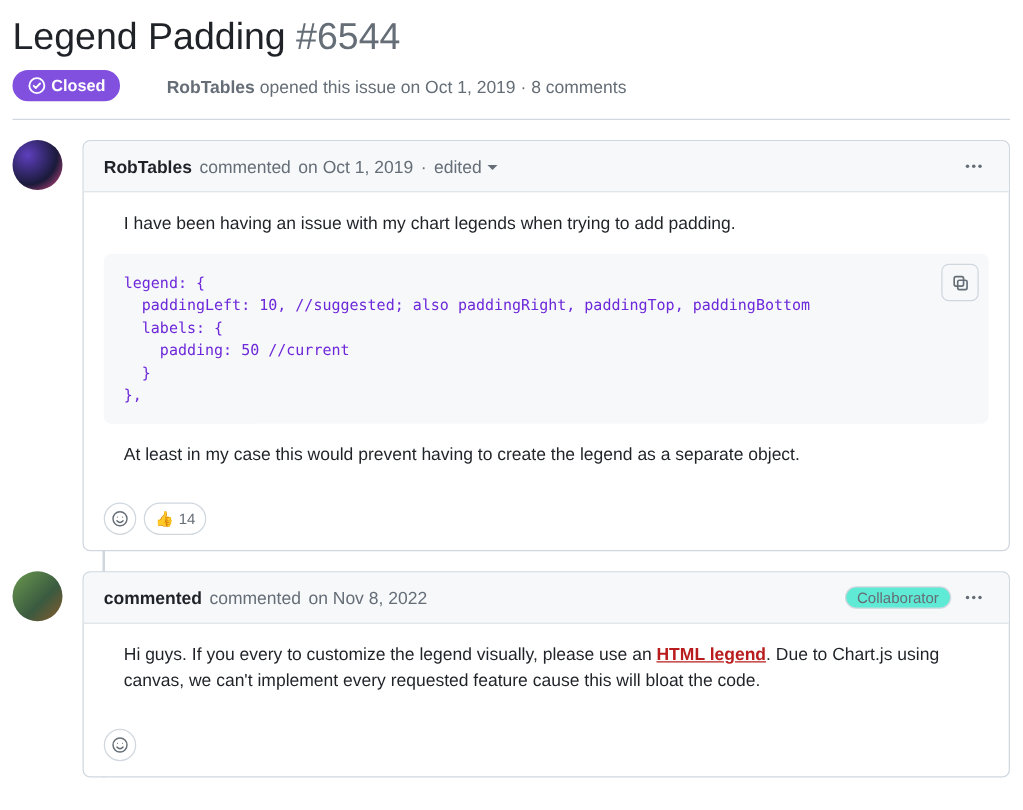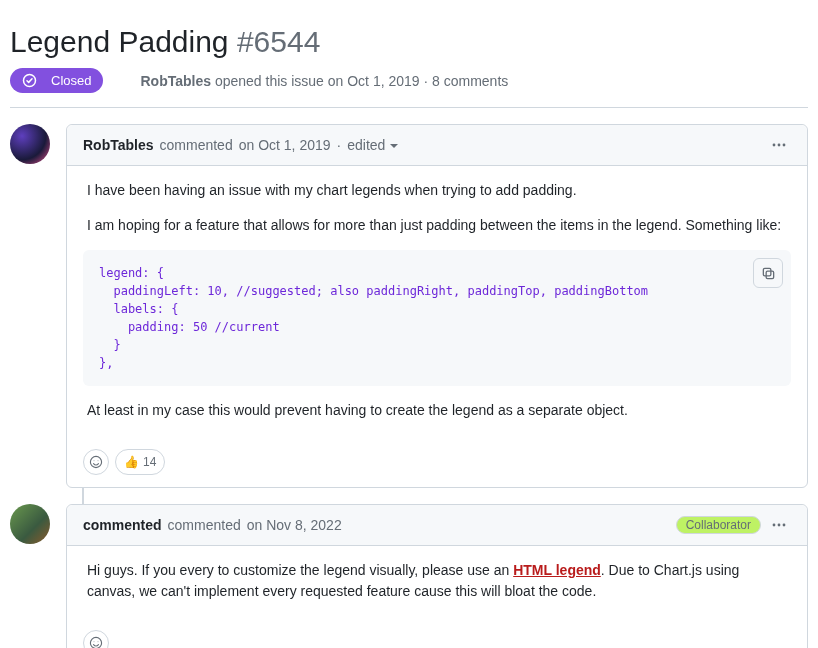--- a/index.html
+++ b/index.html
@@ -5,26 +5,26 @@
   * { box-sizing: border-box; }
   body {
     margin: 0;
     padding: 8px 10px;
     font-family: -apple-system, BlinkMacSystemFont, "Segoe UI", Helvetica, Arial, sans-serif;
     color: #1f2328;
     font-size: 14px;
     background: #fff;
     width: 818px;
   }
-  h1.title { font-size: 30px; font-weight: 400; margin: 16px 0 8px 0; line-height: 1.2; }
+  h1.title { font-size: 30px; font-weight: 400; margin: 4px 0 8px 0; line-height: 1.2; }
   h1.title .issue-num { color: #656d76; font-weight: 300; }
   .meta-row { display: flex; align-items: center; gap: 8px; margin-bottom: 14px; }
   .state-badge {
-    display: inline-flex; align-items: center; gap: 14px;
-    background: #8250df; color: #fff; font-size: 13px; font-weight: 400;
+    display: inline-flex; align-items: center; gap: 4px;
+    background: #8250df; color: #fff; font-size: 13px; font-weight: 700;
     padding: 5px 12px; border-radius: 20px;
   }
   .state-badge svg { width: 15px; height: 15px; }
   .opened-line { color: #656d76; font-size: 14px; padding-left: 29px; }
   .opened-line .author { color: #656d76; font-weight: 600; }
   hr.rule { border: none; border-top: 1px solid #d0d7de; margin: 0 0 16px 0; }
 
   .timeline { position: relative; margin-left: 56px; }
   .timeline::before {
     content: ""; position: absolute; left: 16px; top: 0; bottom: 0;
@@ -47,29 +47,29 @@
     display: flex; align-items: center;
     background: #f6f8fa; border-bottom: 1px solid #d0d7de;
     border-radius: 6px 6px 0 0;
     padding: 8px 16px; color: #656d76; font-size: 14px;
     gap: 6px;
   }
   .comment-header .author { font-weight: 600; color: #1f2328; }
   .comment-header .spacer { flex: 1; }
   .role-badge {
     border: 1px solid #d0d7de; border-radius: 20px;
-    padding: 1px 9px; font-size: 12px; color: #656d76; background: #bef264;
+    padding: 1px 9px; font-size: 12px; color: #656d76; background: #5eead4;
   }
   .kebab { color: #656d76; cursor: pointer; padding: 4px; line-height: 1; }
   .kebab svg { width: 16px; height: 16px; display: block; }
 
   .caret-down svg { width: 10px; height: 10px; vertical-align: middle; }
 
   .comment-body { padding: 14px 16px; font-size: 14px; line-height: 1.5; color: #1f2328; }
-  .comment-body p { margin: 0 0 14px 4px; }
+  .comment-body p { margin: 0 0 14px 16px; }
 
   .code-block {
     position: relative;
     background: #f6f8fa; border-radius: 6px;
     padding: 14px 16px; margin: 0 0 14px 0;
     font-family: ui-monospace, SFMono-Regular, Menlo, Consolas, monospace;
     font-size: 12px; line-height: 1.5; color: #6d28d9;
     white-space: pre; overflow-x: auto;
   }
   .copy-btn {
@@ -134,21 +134,20 @@
         <span class="kebab">
           <svg viewBox="0 0 16 16" fill="currentColor">
               <circle cx="3" cy="8" r="1.4"></circle>
               <circle cx="8" cy="8" r="1.4"></circle>
               <circle cx="13" cy="8" r="1.4"></circle>
             </svg>
         </span>
       </div>
       <div class="comment-body">
         <p>I have been having an issue with my chart legends when trying to add padding.</p>
-        <p>I am hoping for a feature that allows for more than just padding between the items in the legend. Something like:</p>
         <div class="code-block"><span>legend: {
   paddingLeft: 10, //suggested; also paddingRight, paddingTop, paddingBottom
   labels: {
     padding: 50 //current
   }
 },</span><button class="copy-btn"><svg viewBox="0 0 16 16" fill="none" stroke="currentColor" stroke-width="1.4">
                 <rect x="5.5" y="5.5" width="8" height="8" rx="1.5"></rect>
                 <rect x="2.5" y="2.5" width="8" height="8" rx="1.5"></rect>
               </svg></button></div>
         <p>At least in my case this would prevent having to create the legend as a separate object.</p>

